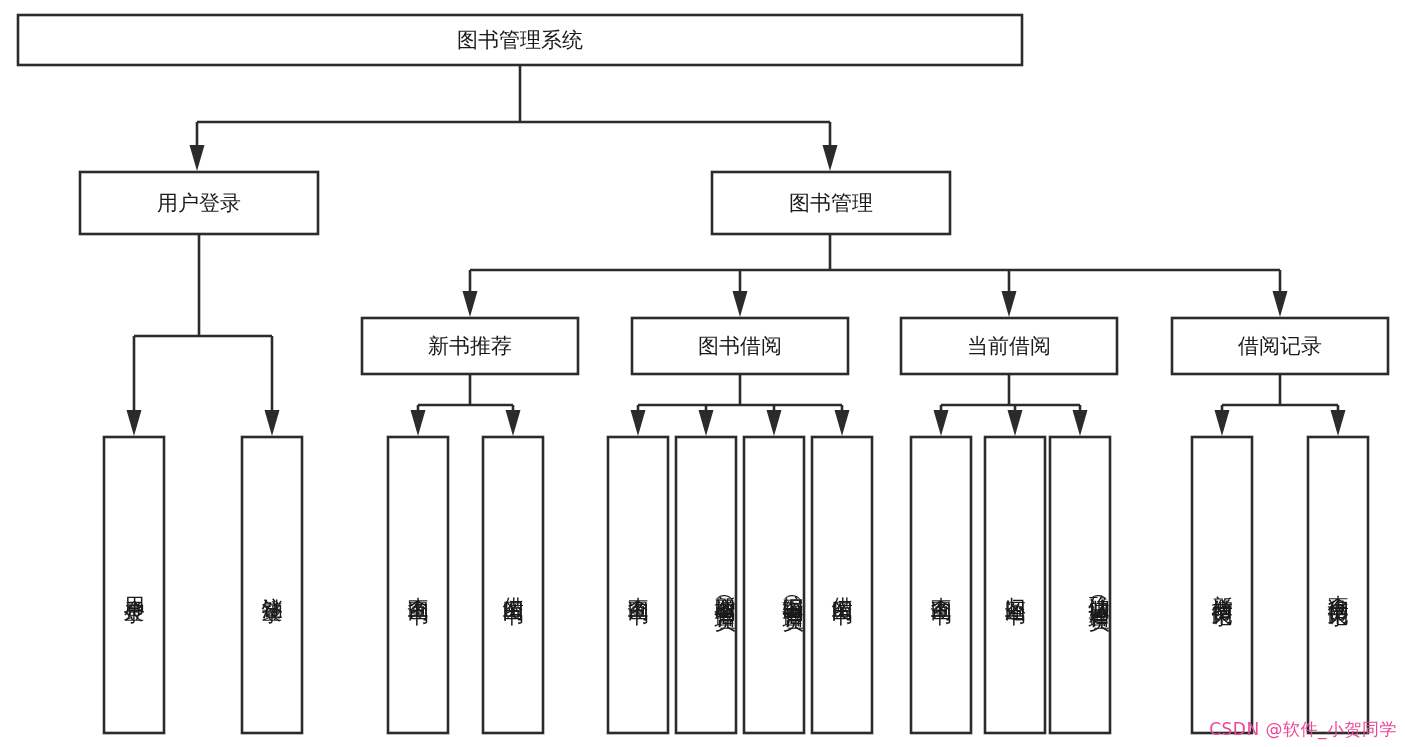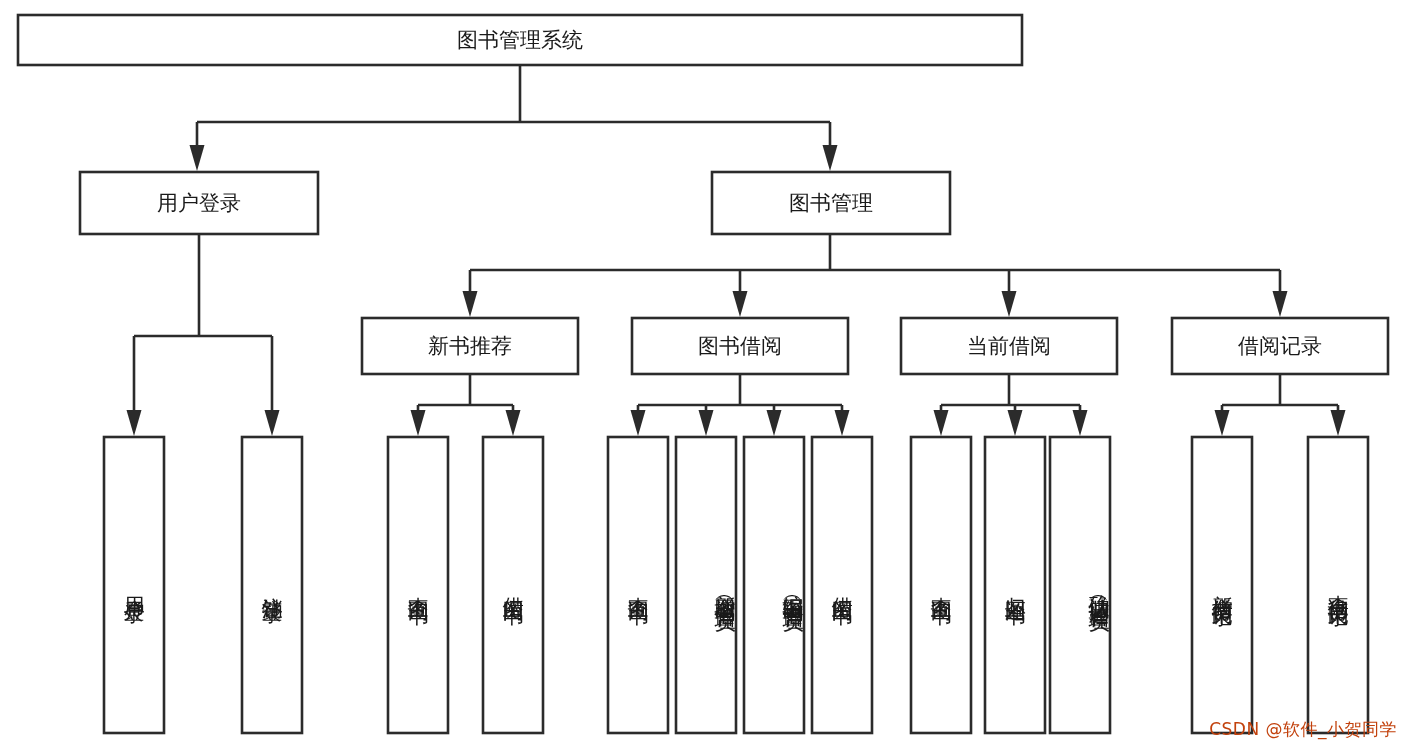--- a/index.html
+++ b/index.html
@@ -61,21 +61,21 @@
     white-space: nowrap;
     text-align: center;
     pointer-events: none;
   }
   .watermark {
     position: absolute;
     right: 8px;
     bottom: 6px;
     font-family: "DejaVu Sans", "Liberation Sans", sans-serif;
     font-size: 17px;
-    color: #c2410c;
+    color: #ec4899;
     letter-spacing: 0.5px;
     white-space: nowrap;
   }
 </style>
 </head>
 <body>
 
 <div id="diagram-root">
 
   <svg id="flow-svg" viewBox="0 0 1405 747" xmlns="http://www.w3.org/2000/svg">

